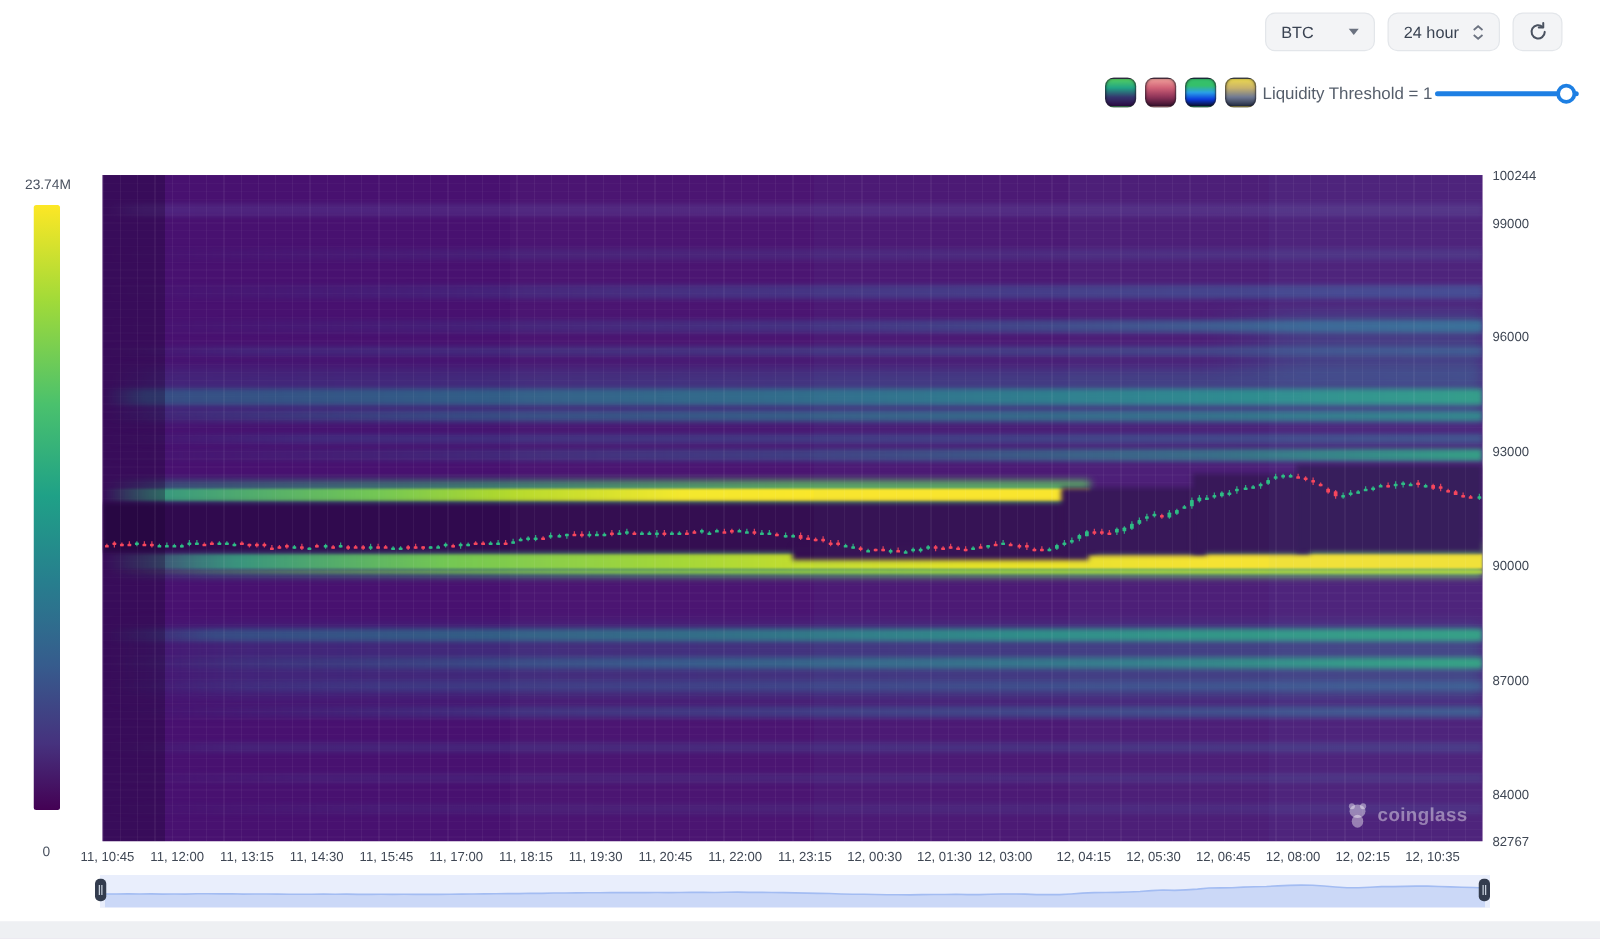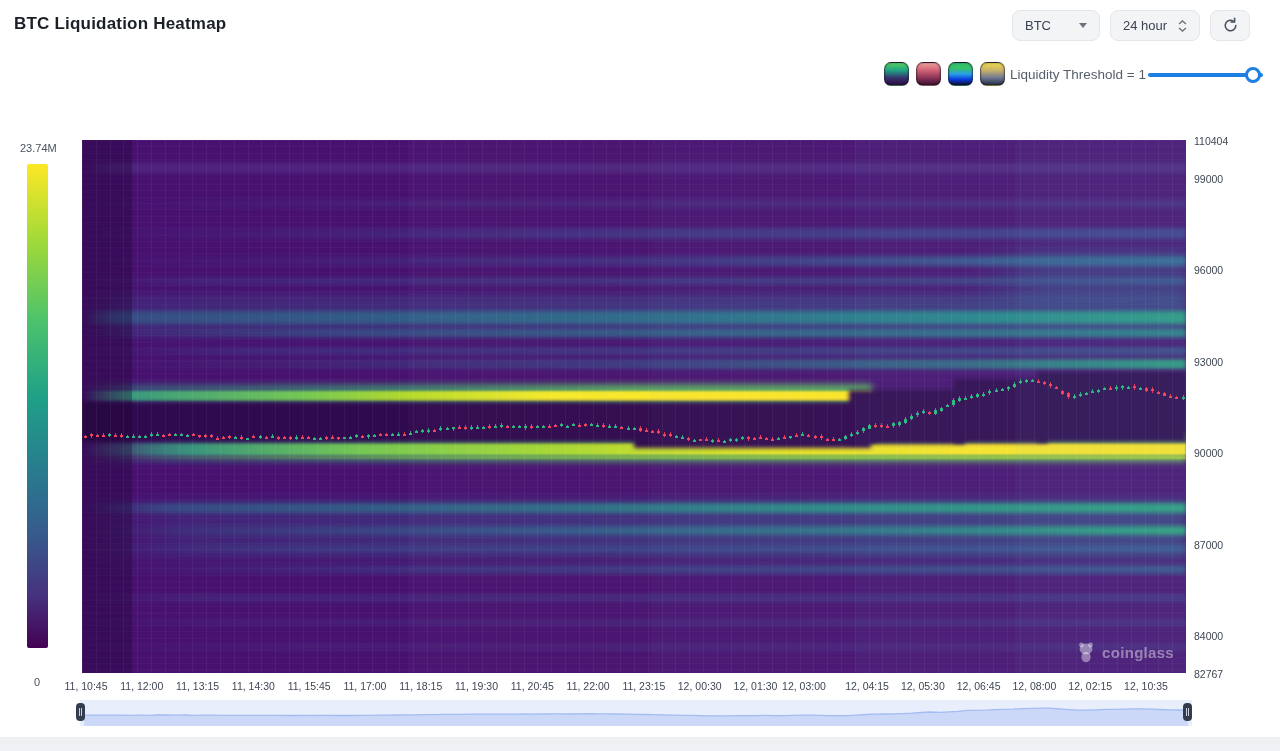--- a/index.html
+++ b/index.html
@@ -49,21 +49,20 @@
   .nav-handle { position:absolute; top:3px; width:9px; height:18px; background:#333c4e; border-radius:4px; cursor:ew-resize;
                 display:flex; align-items:center; justify-content:center; gap:1.5px; }
   .nav-handle i { display:block; width:1px; height:8px; background:#c8d0dc; }
   .bottom-strip { position:absolute; left:0; top:737px; width:1280px; height:14px; background:#eef0f3; }
 </style>
 </head>
 <body>
 
 <div class="page">
 
-  <div class="title">BTC Liquidation Heatmap</div>
 
   <div class="ctrl ctrl-symbol">
     <span>BTC</span>
     <span class="caret-down"></span>
   </div>
 
   <div class="ctrl ctrl-interval">
     <span>24 hour</span>
     <span class="spinner">
       <svg width="9" height="5" viewBox="0 0 9 5">
@@ -513,21 +512,21 @@
             <circle cx="14.5" cy="4" r="2.4"></circle>
           <ellipse cx="10" cy="8" rx="6.4" ry="5.4"></ellipse>
           <ellipse cx="10" cy="16" rx="4.6" ry="5.2"></ellipse>
         </g>
       </svg>
       <span>coinglass</span>
     </div>
   </div>
 
   <div id="yticks">
-      <div class="ytick" style="top: 135px;">110404</div>
+      <div class="ytick" style="top: 135px;">100244</div>
       <div class="ytick" style="top: 172.939px;">99000</div>
       <div class="ytick" style="top: 264.43px;">96000</div>
       <div class="ytick" style="top: 355.922px;">93000</div>
       <div class="ytick" style="top: 447.414px;">90000</div>
       <div class="ytick" style="top: 538.905px;">87000</div>
       <div class="ytick" style="top: 630.397px;">84000</div>
       <div class="ytick" style="top: 668px;">82767</div>
     </div>
   <div id="xticks">
       <div class="xtick" style="left: 86px;">11, 10:45</div>

